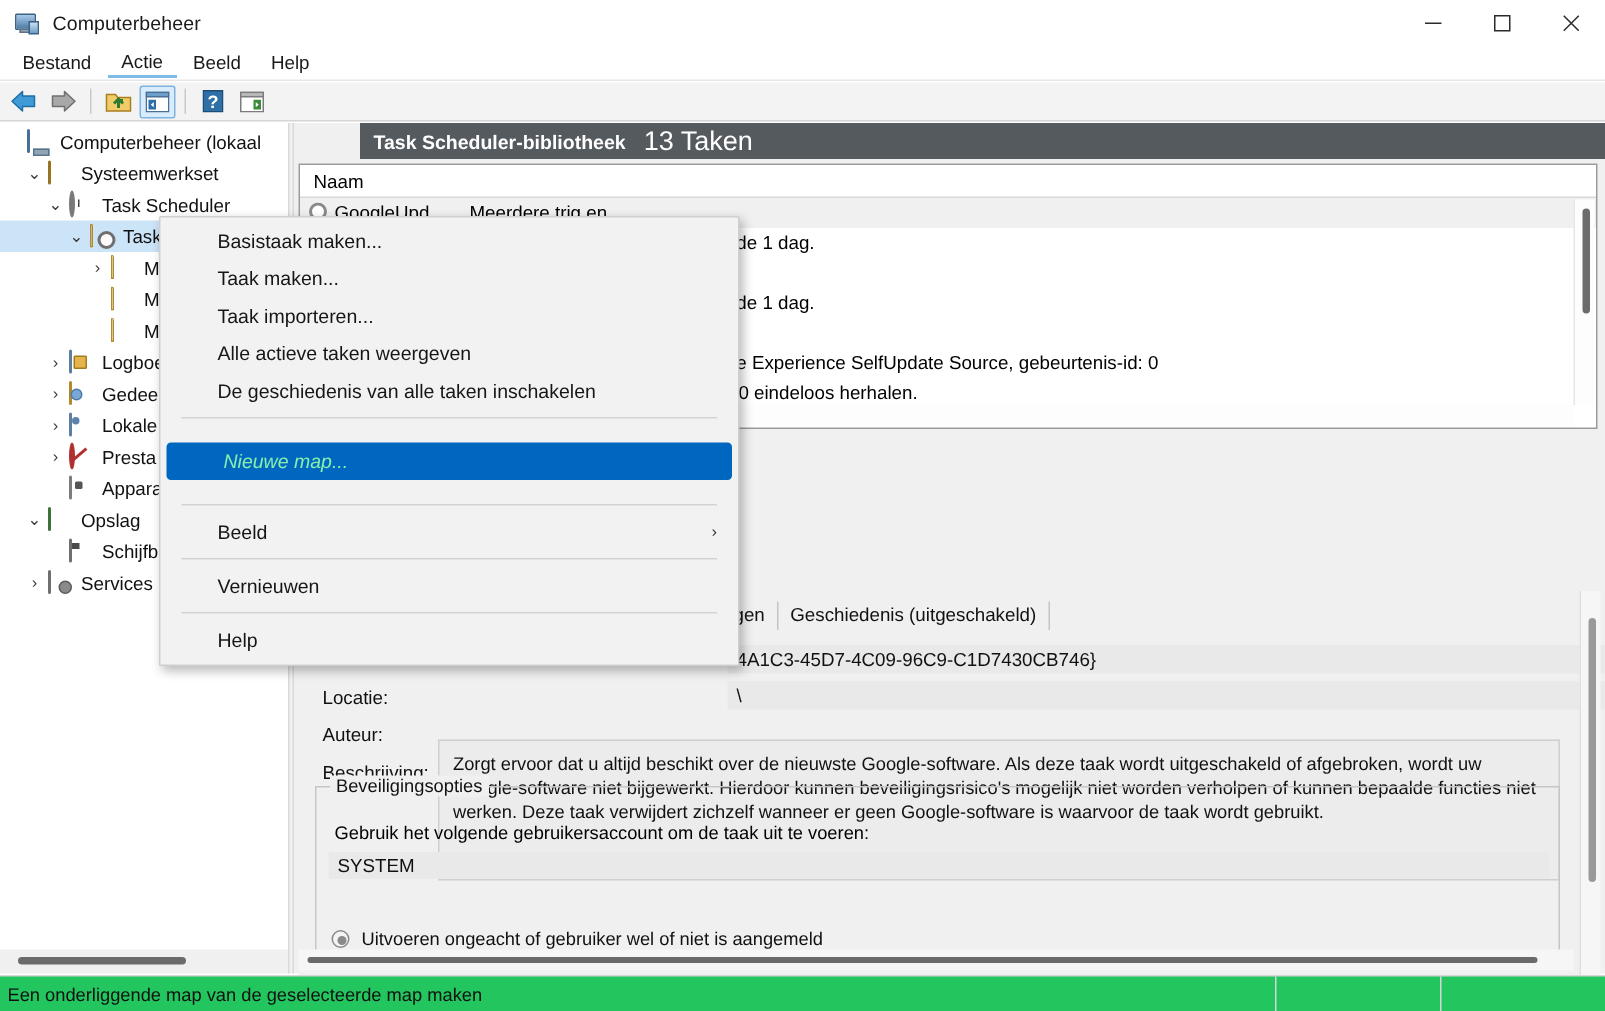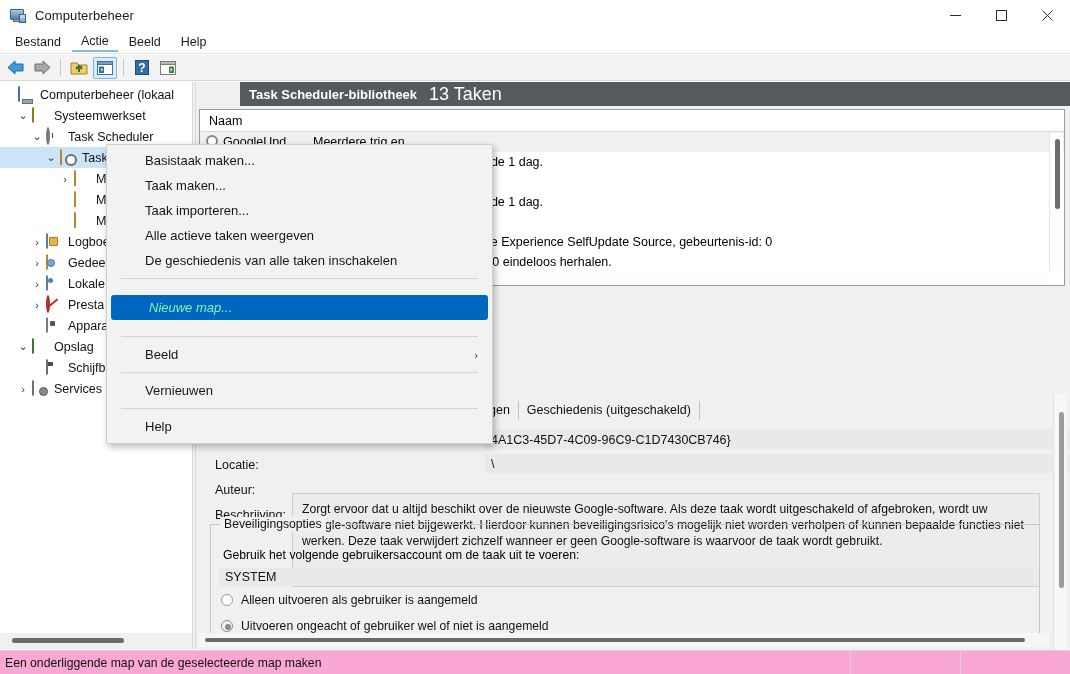--- a/index.html
+++ b/index.html
@@ -211,21 +211,21 @@
   }
   .detail-vscroll .thumb { position:absolute; left:5px; top:18px; width:5px; height:176px; background:#9a9a9a; border-radius:3px;}
   .detail-hscroll {
     position: absolute; left: 3px; bottom: 2px; width: 850px; height: 14px; background: #f6f6f6;
   }
   .detail-hscroll .thumb { position:absolute; left:6px; top:5px; width:820px; height:4px; background:#6b6b6b; border-radius:3px;}
 
   
   .statusbar {
     position: absolute; left: 0; bottom: 0; width: 1070px; height: 24px;
-    background: #f9a8d4; border-top: 1px solid #d6d6d6;
+    background: #22c55e; border-top: 1px solid #d6d6d6;
     display: flex; align-items: center; font-size: 12.2px; color: #111; justify-content: flex-end;
   }
   .statusbar .sb-main { flex: 1; padding-left: 5px; }
   .statusbar .sb-cell { width: 110px; height: 24px; border-left: 1px solid #d6d6d6; }
 
   
   .ctxmenu {
     position: absolute; left: 106px; top: 144px; width: 387px;
     background: #f2f2f2; border: 1px solid #cfcfcf;
     box-shadow: 2px 3px 7px rgba(0,0,0,.28);
@@ -487,24 +487,20 @@
 
       <div class="field-label" style="left:16px;top:116px;">Beschrijving:</div>
     </div>
 
     <div class="descbox" style="left:96px;top:411px;width:748px;height:94px;">Zorgt ervoor dat u altijd beschikt over de nieuwste Google-software. Als deze taak wordt uitgeschakeld of afgebroken, wordt uw Google-software niet bijgewerkt. Hierdoor kunnen beveiligingsrisico's mogelijk niet worden verholpen of kunnen bepaalde functies niet werken. Deze taak verwijdert zichzelf wanneer er geen Google-software is waarvoor de taak wordt gebruikt.</div>
 
     <div class="groupbox" style="left:14px;top:442px;width:830px;height:120px;">
       <div class="legend">Beveiligingsopties</div>
       <div style="position:absolute;left:12px;top:23px;font-size:12.2px;">Gebruik het volgende gebruikersaccount om de taak uit te voeren:</div>
       <div class="valuebox" style="left:8px;top:43px;width:814px;height:18px;">SYSTEM</div>
-      <div class="radio" style="left:10px;top:68px;">
-        <span class="dot"></span>
-        <span>Alleen uitvoeren als gebruiker is aangemeld</span>
-      </div>
       <div class="radio on" style="left:10px;top:94px;">
         <span class="dot"></span>
         <span>Uitvoeren ongeacht of gebruiker wel of niet is aangemeld</span>
       </div>
     </div>
 
     <div class="detail-vscroll">
       <div class="thumb"></div>
     </div>
     <div class="detail-hscroll">

